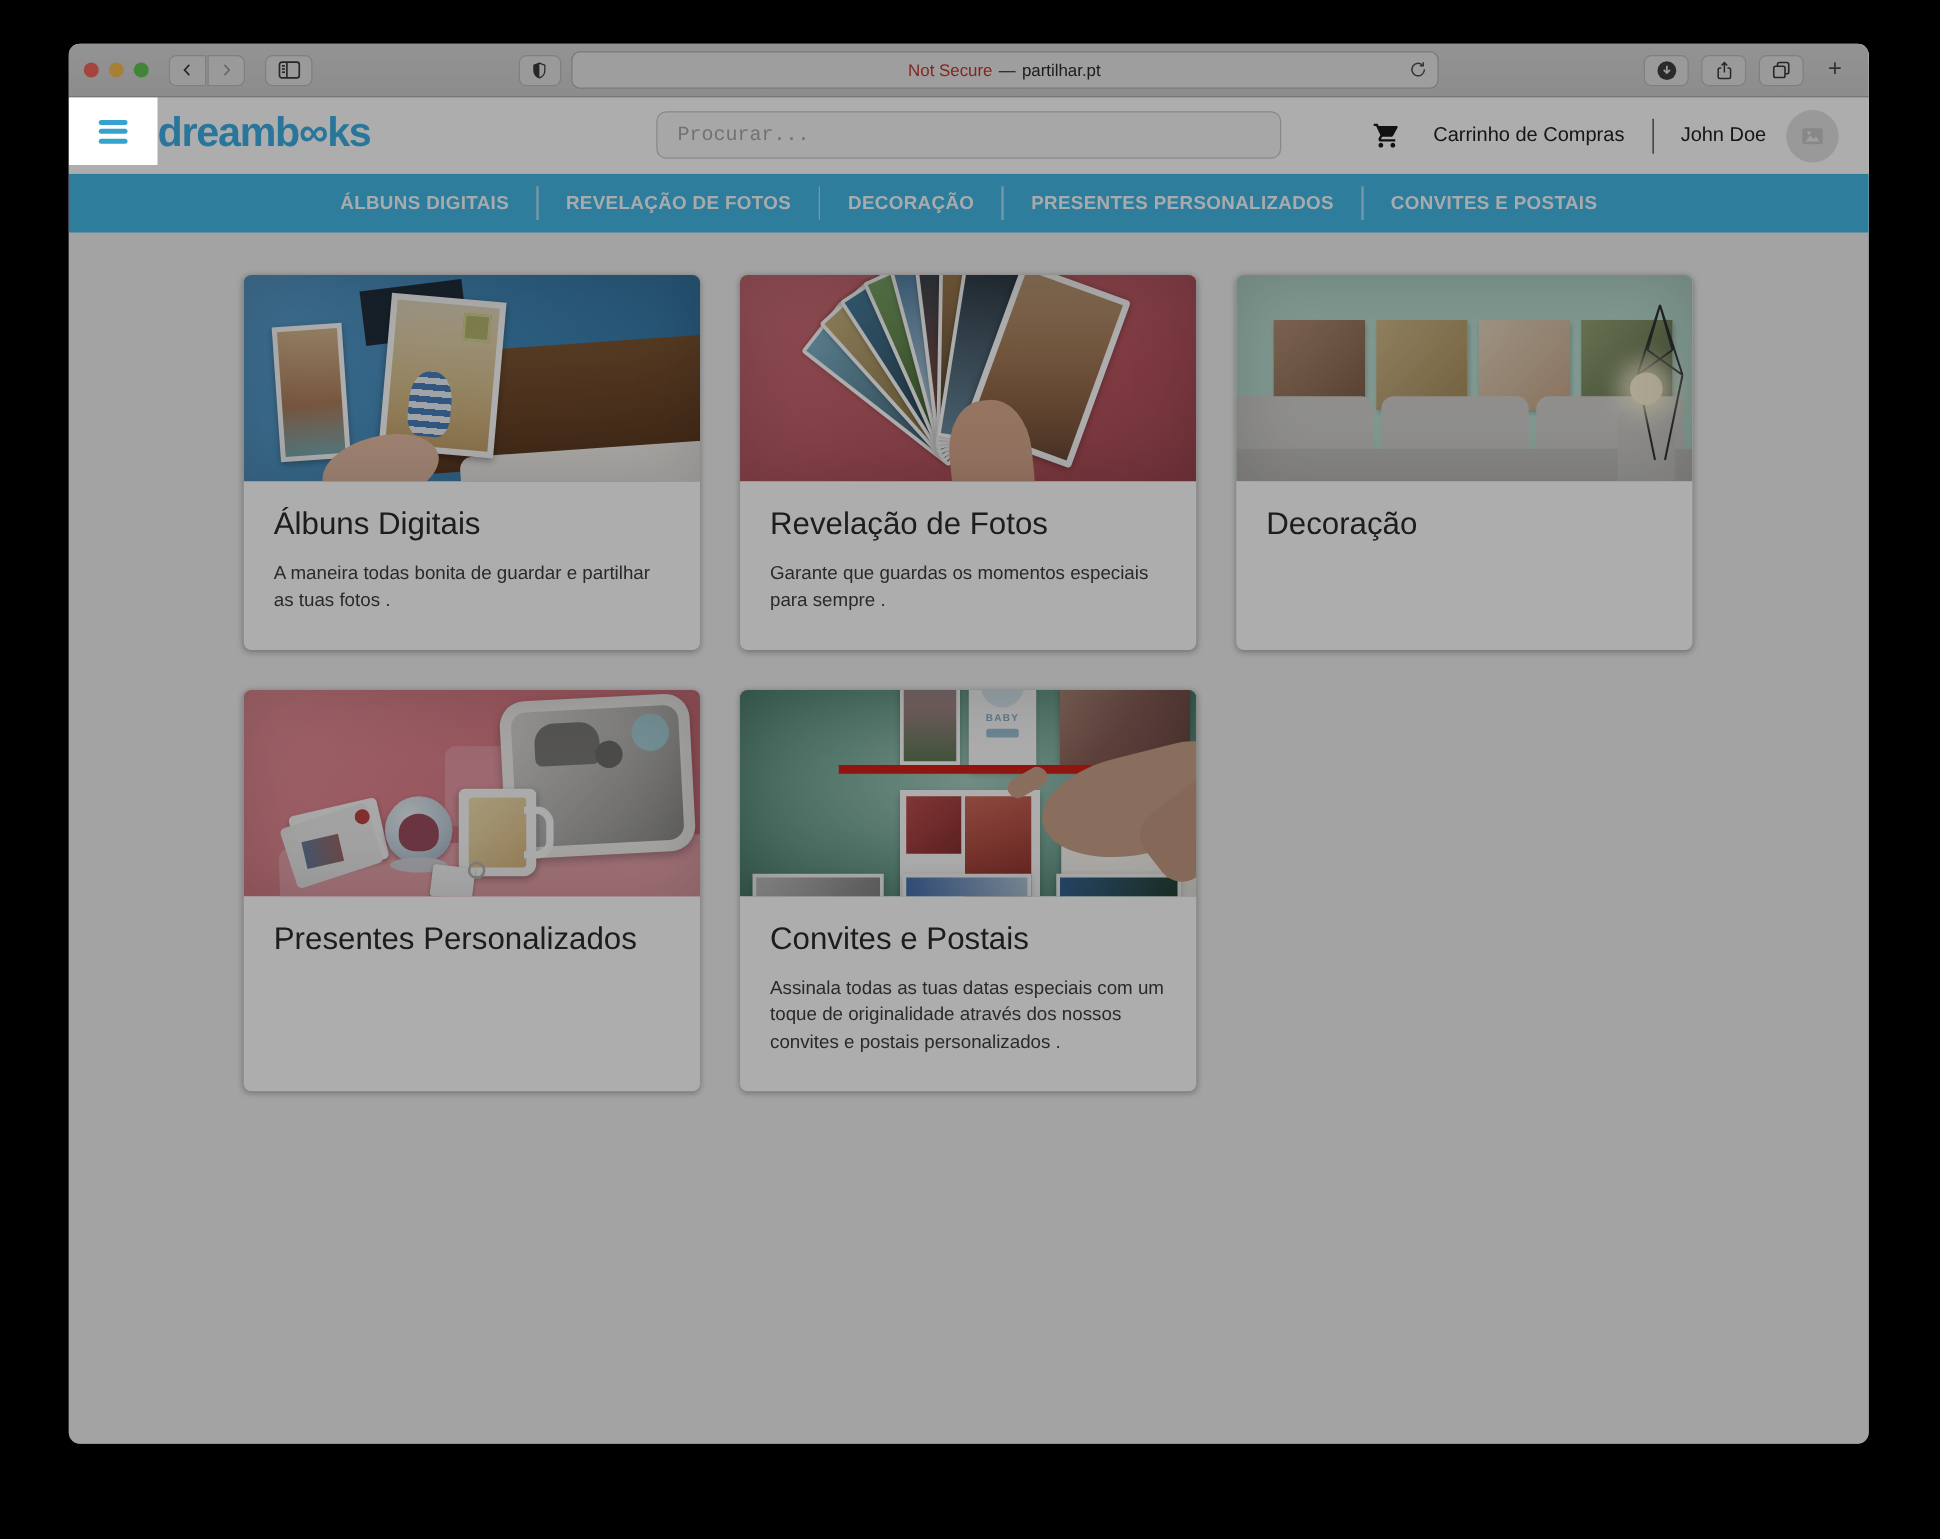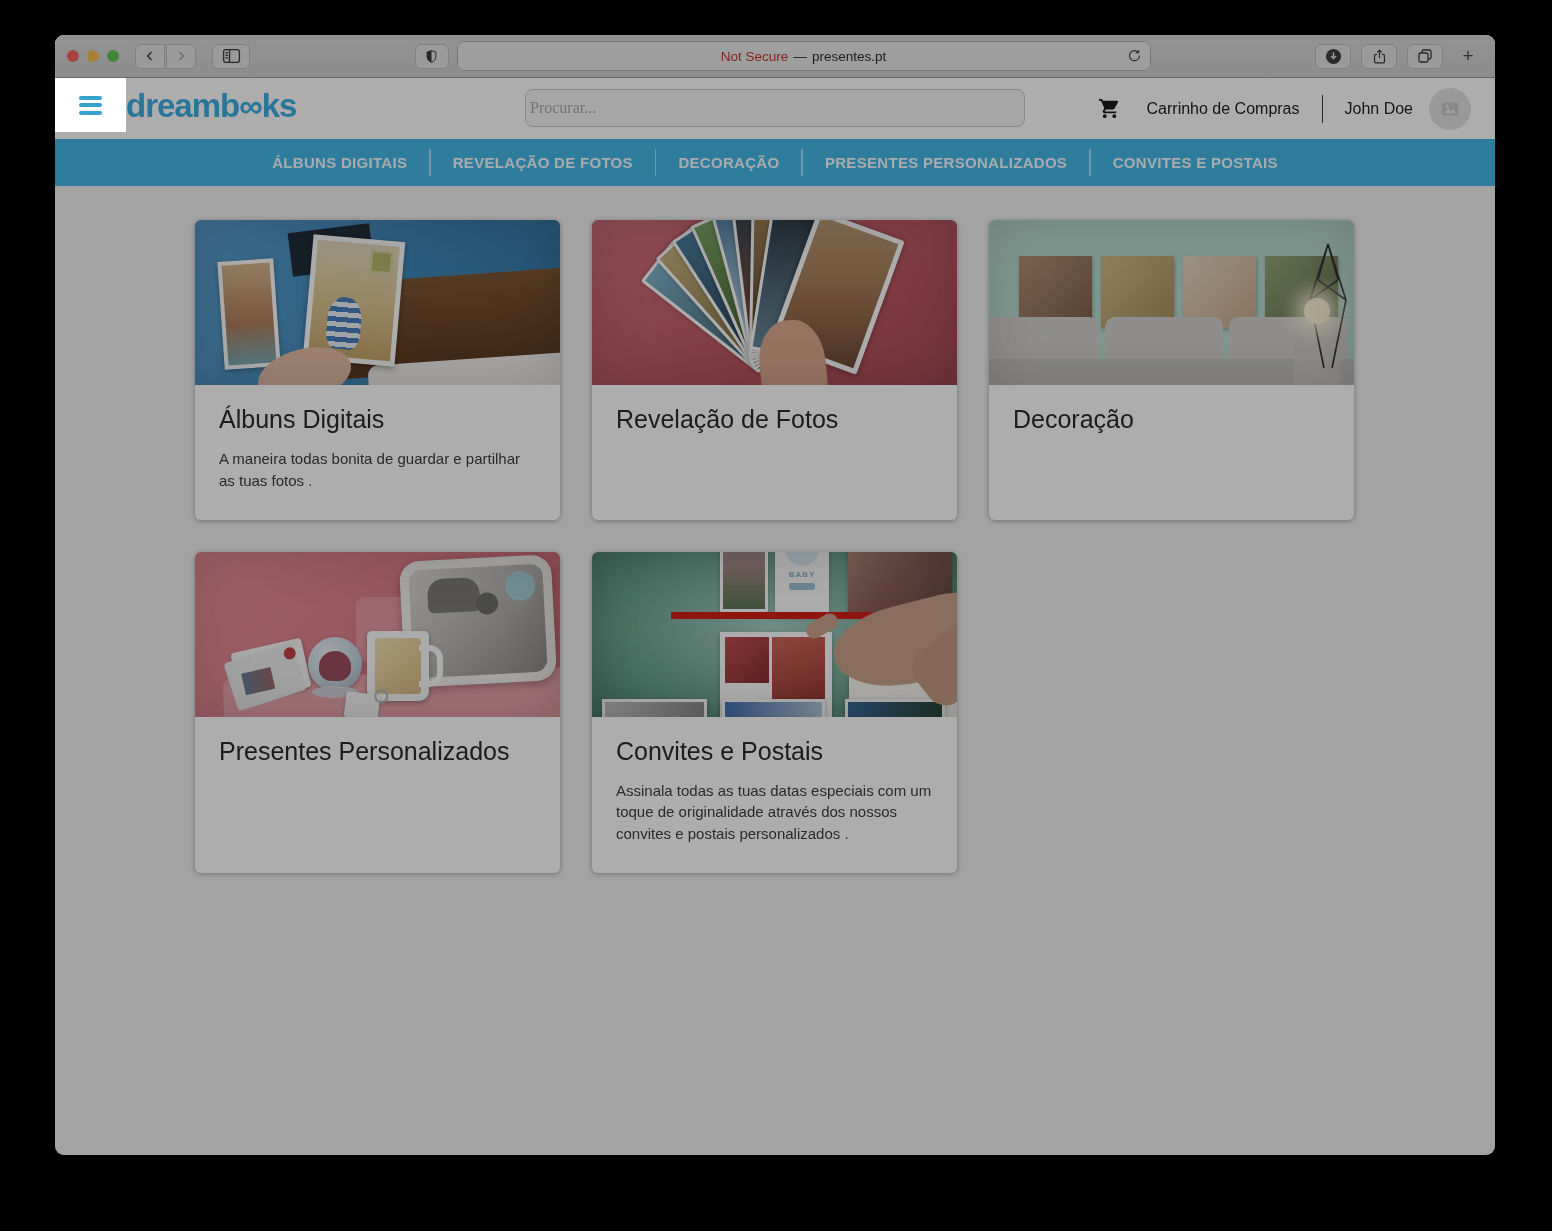--- a/index.html
+++ b/index.html
@@ -23,21 +23,21 @@
   .urlbar .sec { color:#c0392b; margin-right:5px; }
   .urlbar .sep { color:#2b2b2b; margin-right:5px; }
   .reload { position:absolute; right:8px; top:6px; }
   .tb-right { display:flex; gap:10px; align-items:center; }
   .tb-right .tb-btn { width:36px; }
   .plus-btn { width:30px; font-size:19px; color:#4a4a4a; background:transparent; border:none; }
 
   
   .site-header { height:61px; background:#ffffff; position:relative; display:flex; align-items:center; }
   .logo { position:absolute; left:71px; top:9px; font-size:33px; font-weight:bold; color:#3dafe3; letter-spacing:-1px; }
-  .search { position:absolute; left:50%; transform:translateX(-50%); top:11px; width:500px; height:38px; border:1.5px solid #c9c9c9; background:#f7f7f7; border-radius:8px; padding:0 4px; font-size:16px; color:#444; font-family:Liberation Serif, serif; }
+  .search { position:absolute; left:50%; transform:translateX(-50%); top:11px; width:500px; height:38px; border:1.5px solid #c9c9c9; background:#f7f7f7; border-radius:8px; padding:0 16px; font-size:16px; color:#444; font-family:Liberation Mono, monospace; }
   .search::placeholder { color:#a9a9a9; }
   .hdr-right { position:absolute; right:24px; top:0; height:61px; display:flex; align-items:center; }
   .cart { display:flex; align-items:center; gap:26px; font-size:16px; color:#212121; cursor:pointer; }
   .hdr-div { width:1px; height:28px; background:#3a3a3a; margin:0 22px; }
   .user { font-size:16px; color:#212121; }
   .avatar { width:42px; height:42px; border-radius:50%; background:#e2e2e2; margin-left:16px; display:flex; align-items:center; justify-content:center; }
 
   
   .mainnav { height:47px; background:#44b8e8; display:flex; align-items:center; justify-content:center; }
   .mainnav a { color:rgba(255,255,255,0.96); font-size:15px; font-weight:bold; letter-spacing:0.3px; text-decoration:none; padding:0 22px; white-space:nowrap; }
@@ -177,21 +177,21 @@
     <div class="tb-center">
       <div class="tb-btn shield-btn">
         <svg width="15" height="17" viewBox="0 0 24 24">
             <path d="M12 2.5 19 5 V11.5 C19 16.7 16 19.9 12 21.3 C8 19.9 5 16.7 5 11.5 V5 Z" fill="none" stroke="#3a3a3a" stroke-width="1.6"></path>
             <path d="M12 2.5 V21.3 C8 19.9 5 16.7 5 11.5 V5 Z" fill="#3a3a3a"></path>
           </svg>
       </div>
       <div class="urlbar">
         <span class="sec">Not Secure</span>
         <span class="sep">—</span>
-        <span>presentes.pt</span>
+        <span>partilhar.pt</span>
         <span class="reload">
           <svg width="15" height="15" viewBox="0 0 24 24" fill="none" stroke="#4a4a4a" stroke-width="1.9">
               <path d="M18.2 7.2 A8 8 0 1 0 20 12"></path>
               <path d="M18.6 3 v4.4 h-4.4"></path>
             </svg>
         </span>
       </div>
     </div>
     <div class="tb-right">
       <div class="tb-btn">
@@ -304,20 +304,21 @@
                   <i style="background:linear-gradient(#2e3a44,#6a8a9e)"></i>
                 </div>
               <div class="front-photo">
                   <i></i>
                 </div>
             </div>
             <div class="hand2"></div>
           </div>
           <div class="card-body">
             <h3>Revelação de Fotos</h3>
+            <p>Garante que guardas os momentos especiais para sempre .</p>
           </div>
         </div>
 
         <div class="card">
           <div class="card-img img-decor">
             <div class="frame" style="left:30px;background:linear-gradient(135deg,#b99478,#7d5f49)"></div>
             <div class="frame" style="left:112px;background:linear-gradient(135deg,#d3bd8d,#a98f5d)"></div>
             <div class="frame" style="left:194px;background:linear-gradient(135deg,#e8d9c2,#c9a98a)"></div>
             <div class="frame" style="left:276px;background:linear-gradient(135deg,#9aa878,#5a6a4a)"></div>
             <div class="couch-back" style="left:-8px"></div>

